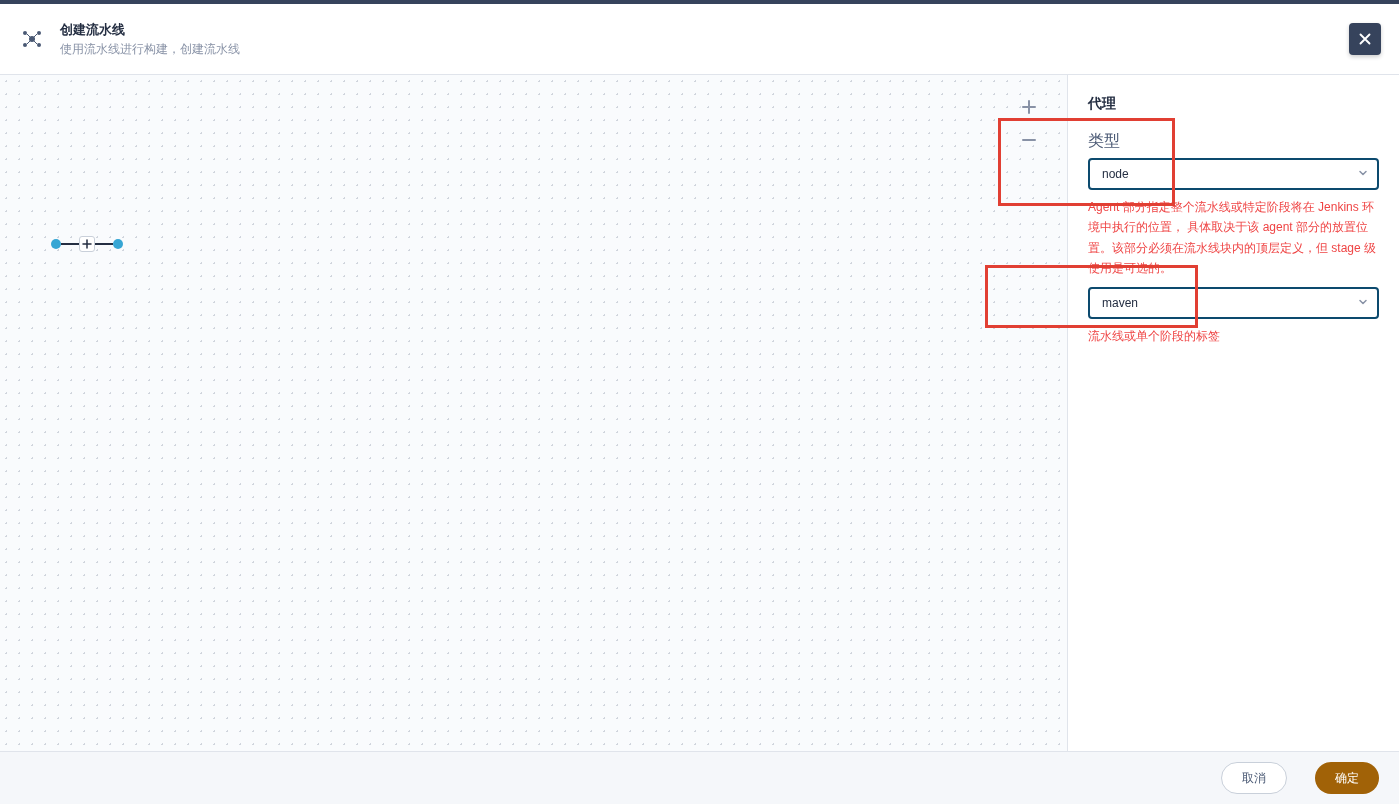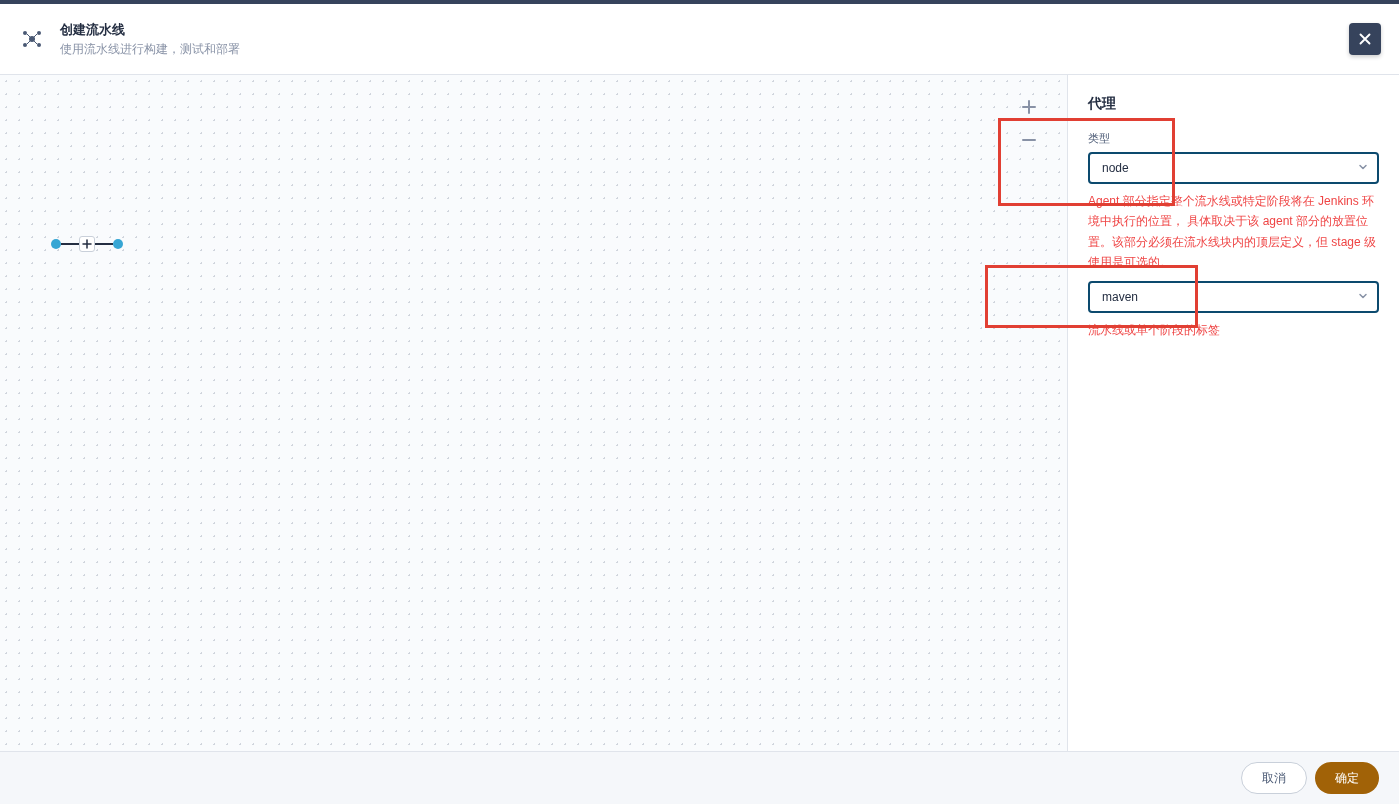--- a/index.html
+++ b/index.html
@@ -145,21 +145,21 @@
     .panel-title {
       font-size: 14px;
       font-weight: 600;
       color: #242e42;
       margin-bottom: 18px;
     }
     .form-group {
       margin-bottom: 8px;
     }
     .form-label {
-      font-size: 11px;
+      font-size: 16px;
       color: #4a5974;
       display: block;
       margin-bottom: 6px;
     }
     .select-wrapper {
       position: relative;
       width: 100%;
     }
     .select-field {
       width: 100%;
@@ -212,21 +212,21 @@
       bottom: 0;
       left: 0;
       right: 0;
       height: 53px;
       background: #f5f7fa;
       border-top: 1px solid #e0e4eb;
       display: flex;
       justify-content: flex-end;
       align-items: center;
       padding: 0 20px;
-      gap: 8px;
+      gap: 28px;
     }
     .btn {
       height: 32px;
       padding: 0 20px;
       border-radius: 16px;
       font-size: 12px;
       cursor: pointer;
       border: none;
       display: flex;
       align-items: center;
@@ -256,21 +256,21 @@
       <circle cx="5" cy="18" r="2" fill="#4a5974"></circle>
       <circle cx="19" cy="18" r="2" fill="#4a5974"></circle>
       <line x1="7" y1="7" x2="10" y2="10" stroke="#4a5974" stroke-width="1"></line>
       <line x1="17" y1="7" x2="14" y2="10" stroke="#4a5974" stroke-width="1"></line>
       <line x1="7" y1="17" x2="10" y2="14" stroke="#4a5974" stroke-width="1"></line>
       <line x1="17" y1="17" x2="14" y2="14" stroke="#4a5974" stroke-width="1"></line>
     </svg>
   </div>
   <div class="header-text">
     <div class="header-title">创建流水线</div>
-    <div class="header-subtitle">使用流水线进行构建，测试和部署</div>
+    <div class="header-subtitle">使用流水线进行构建，创建流水线</div>
   </div>
   <button class="close-btn">
     <svg viewBox="0 0 24 24">
       <path d="M6 6 L18 18 M6 18 L18 6" stroke="#fff" stroke-width="2.5" stroke-linecap="round"></path>
     </svg>
   </button>
 </div>
 
 <div class="main-content">
   <div class="canvas-area">

